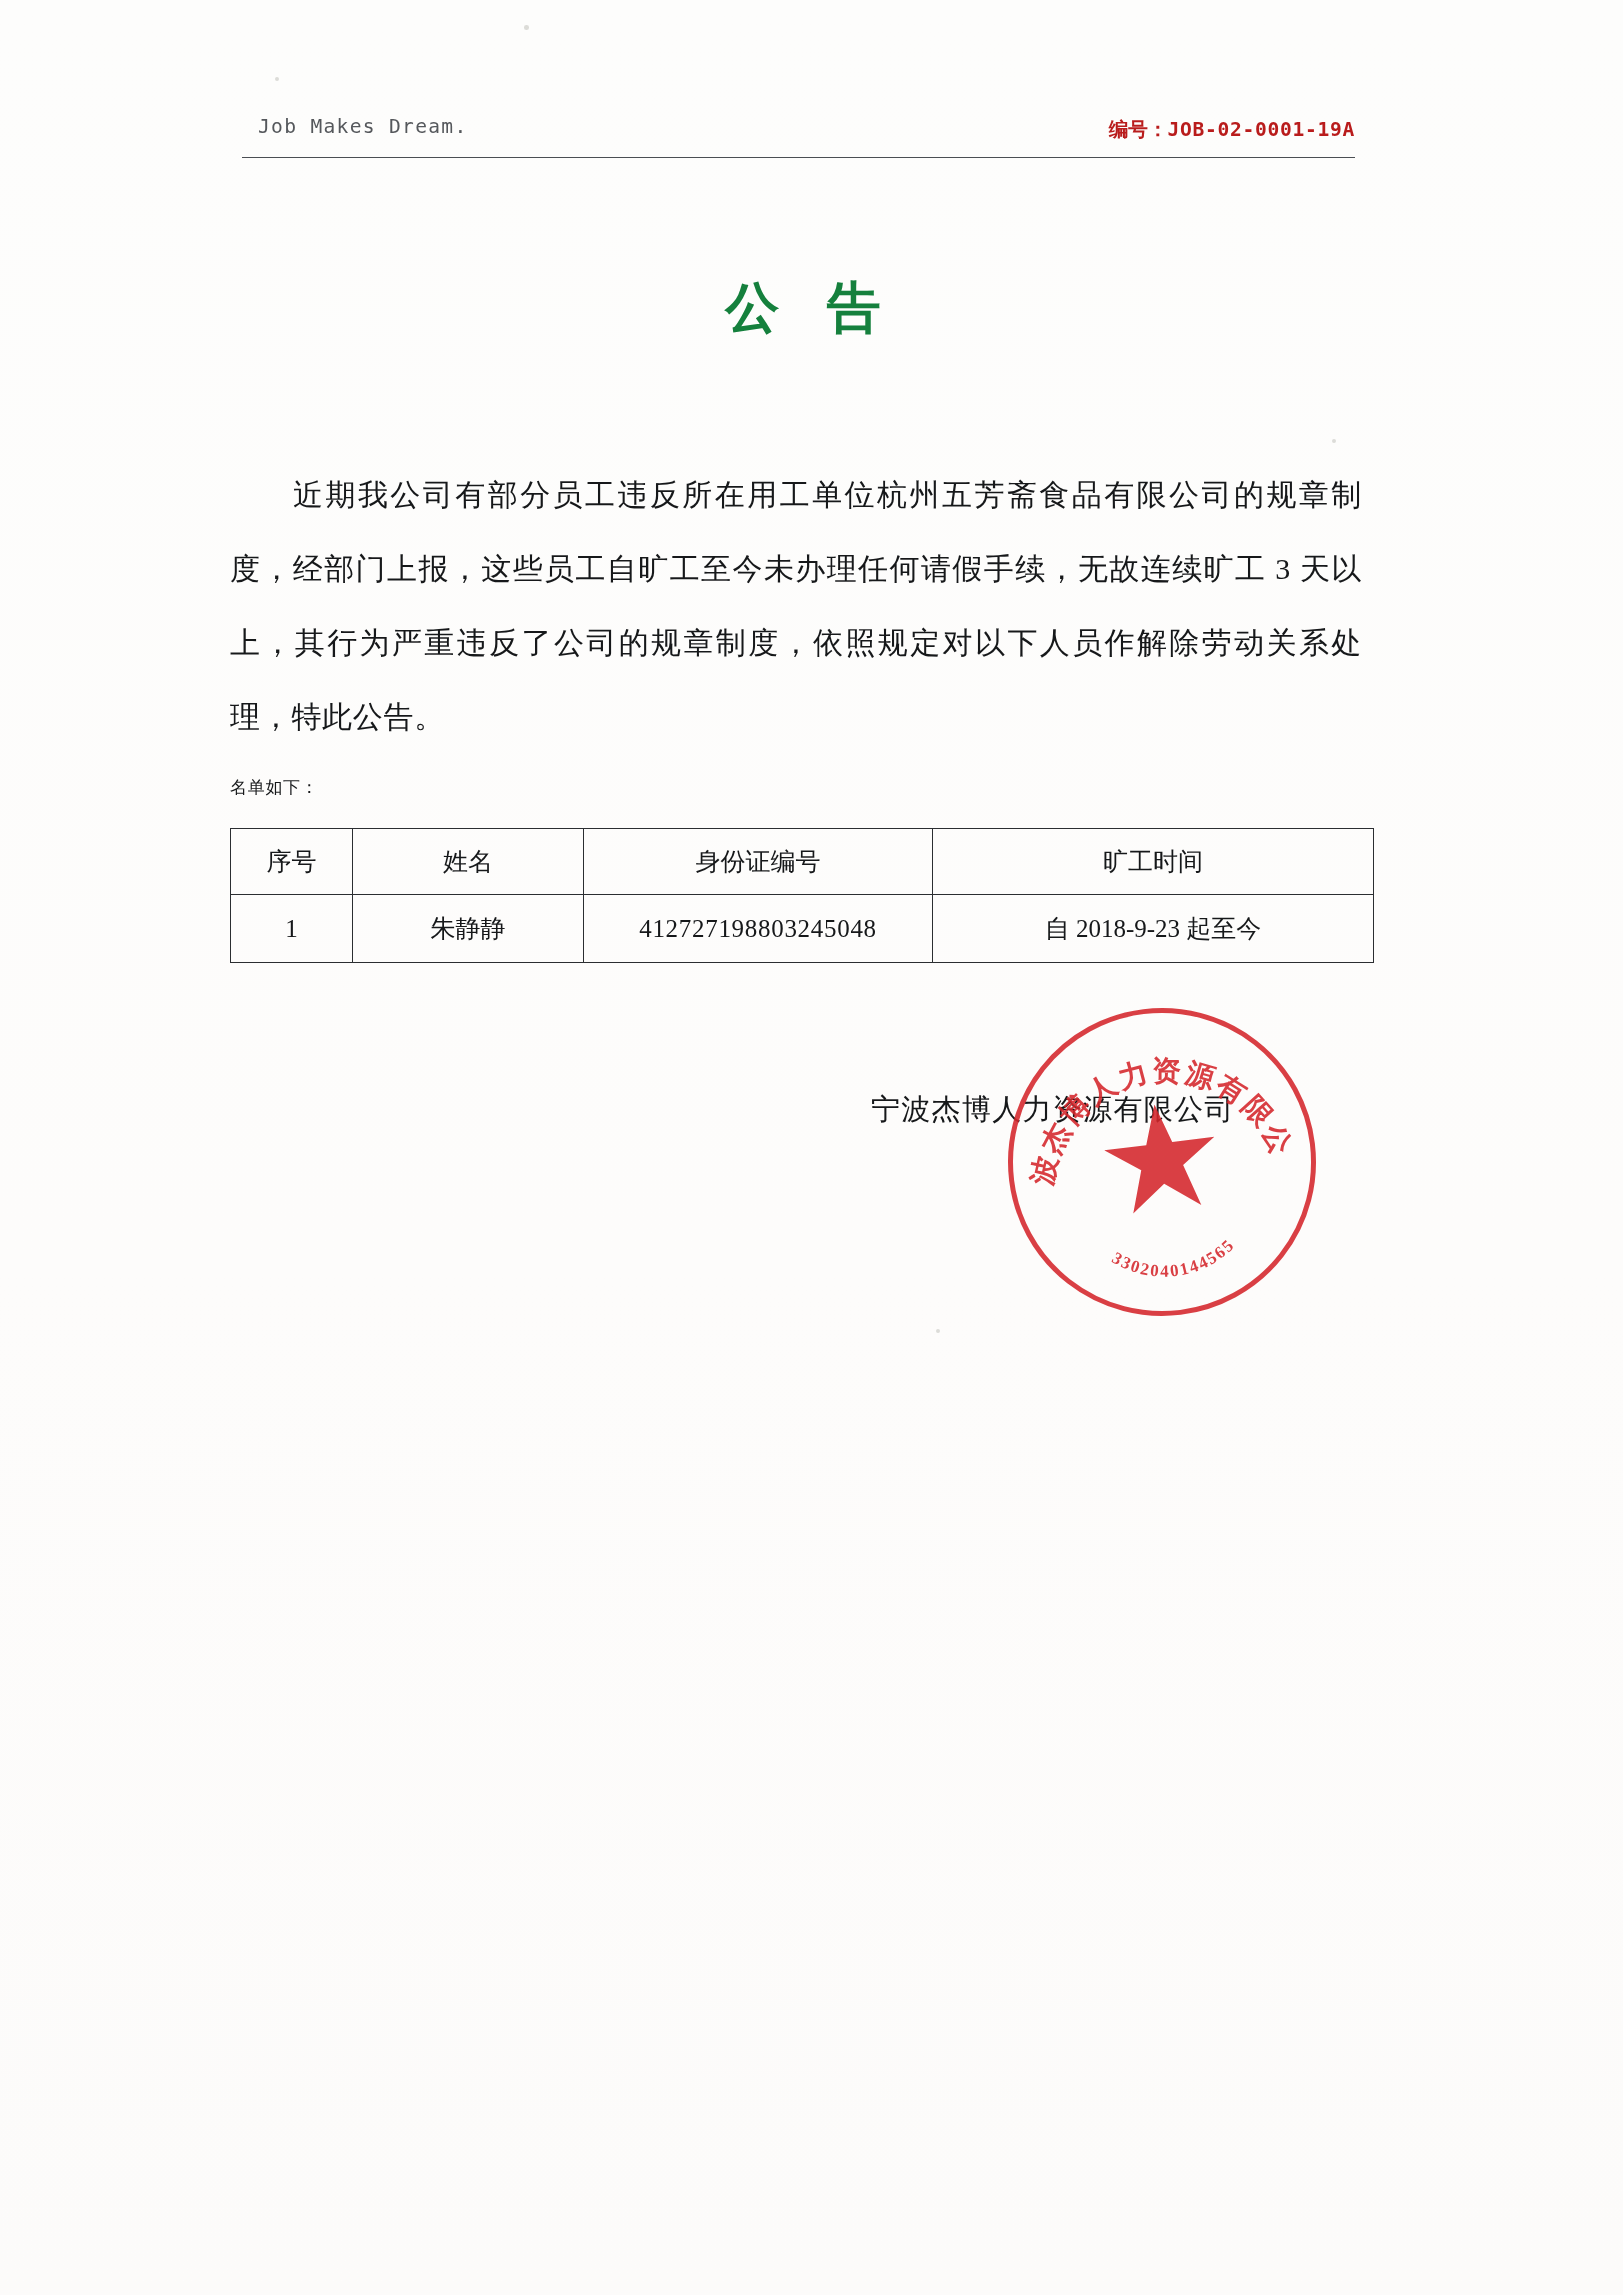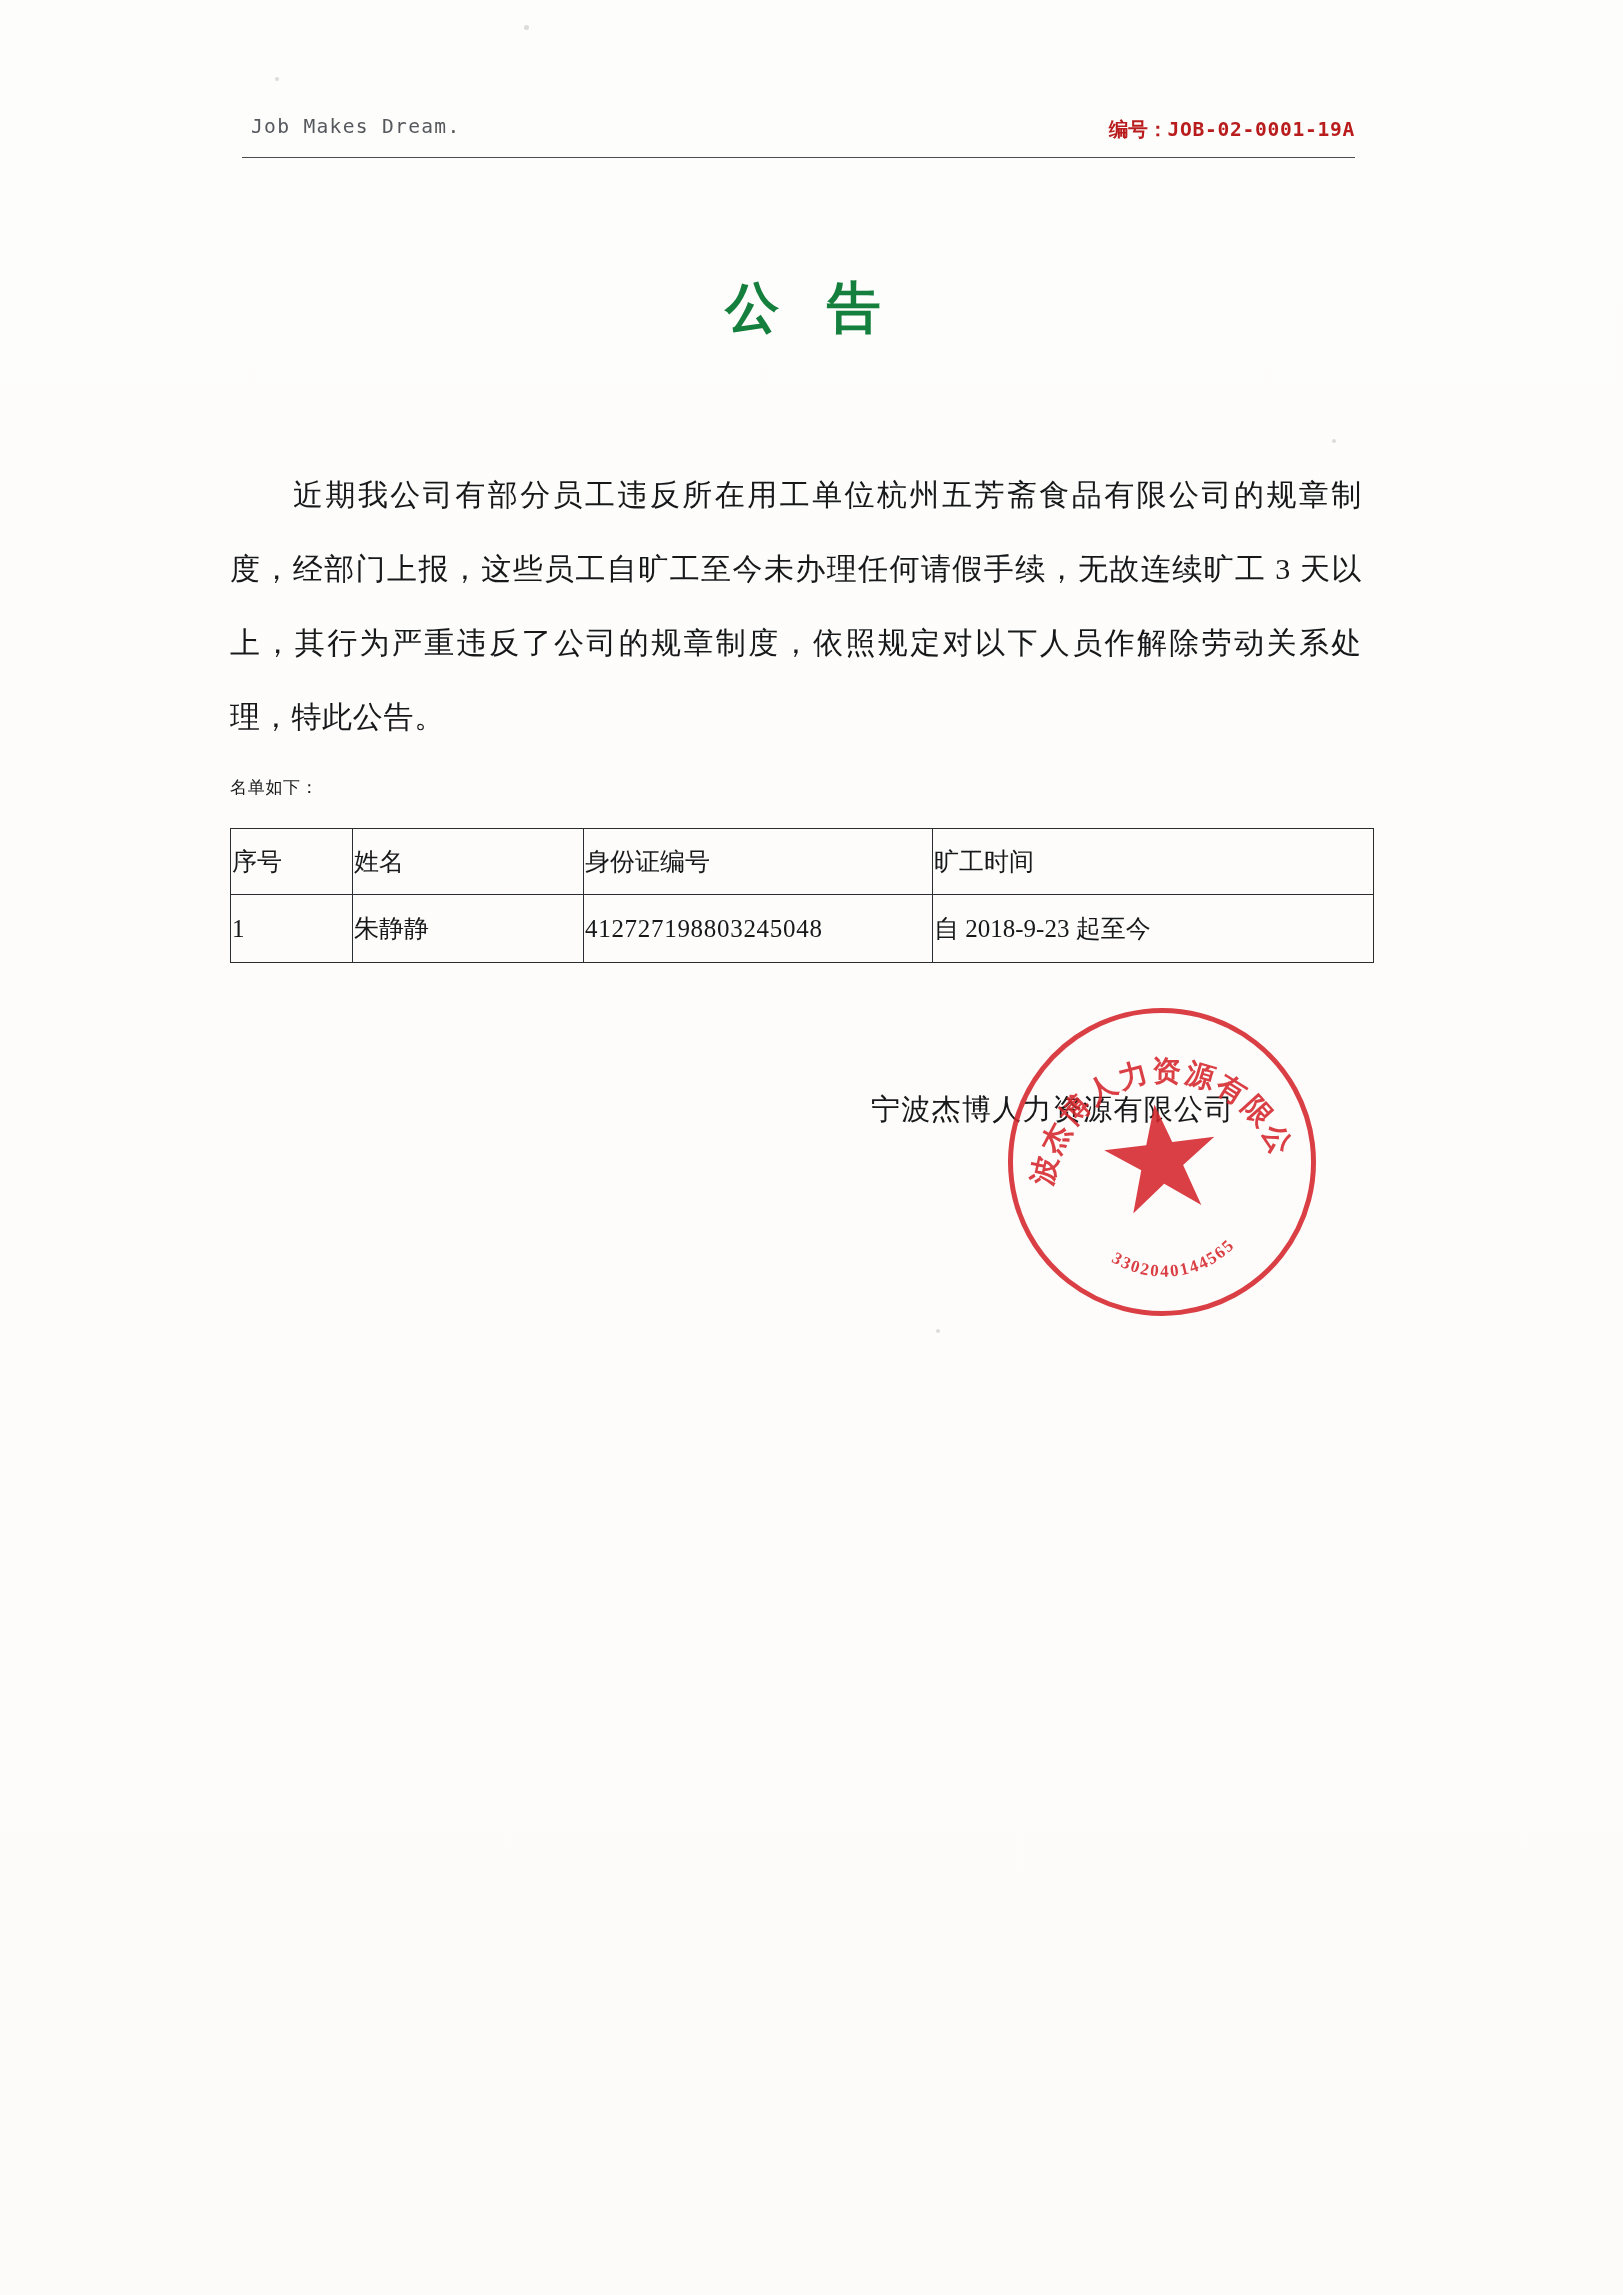--- a/index.html
+++ b/index.html
@@ -29,21 +29,21 @@
   
   .header {
     position: absolute;
     left: 242px;
     top: 115px;
     width: 1113px;
     height: 59px;
   }
   .header-left {
     position: absolute;
-    left: 9px;
+    left: 16px;
     top: 0;
     font-family: "DejaVu Sans Mono", monospace;
     font-size: 19.6px;
     letter-spacing: 1.3px;
     color: #55585c;
   }
   .header-right {
     position: absolute;
     right: 0;
     top: 1.3px;
@@ -112,21 +112,21 @@
     top: 828px;
     width: 1130px;
   }
   table.list-table {
     border-collapse: collapse;
     width: 100%;
     table-layout: fixed;
   }
   table.list-table td, table.list-table th {
     border: 1.3px solid #2b2e31;
-    text-align: left;
+    text-align: center;
     vertical-align: middle;
     font-size: 25px;
     color: #16181a;
     font-weight: normal;
   }
   table.list-table thead th {
     height: 63px;
   }
   table.list-table tbody td {
     height: 65px;

